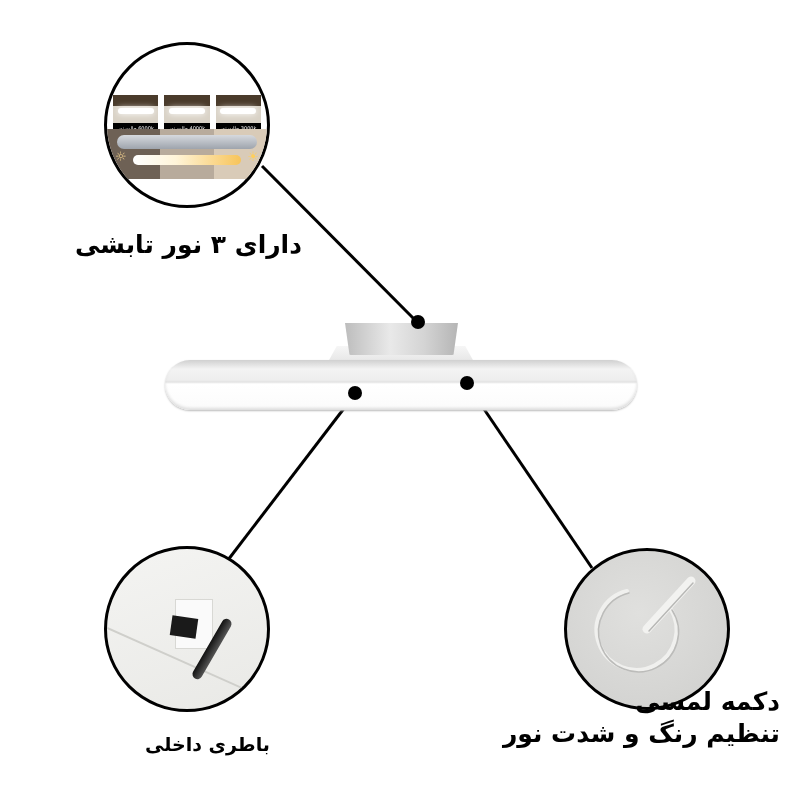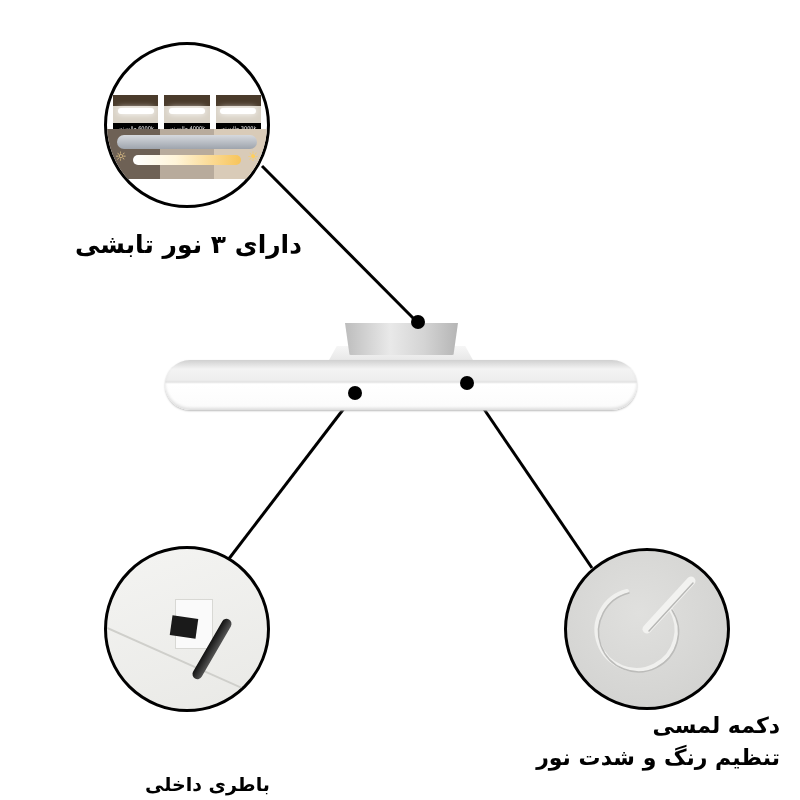--- a/index.html
+++ b/index.html
@@ -71,29 +71,29 @@
 
 <div class="caption" style="left:72px;top:230px;width:230px;font-size:25px;">دارای ۳ نور تابشی</div>
 
 <div class="lens" style="left:104px;top:546px;width:166px;height:166px;background:linear-gradient(160deg,#f4f4f2 0%,#e9e9e6 100%);">
   <div class="abs" style="left:-20px;top:118px;width:220px;height:2px;background:#cfcfcb;transform:rotate(24deg);"></div>
   <div class="abs" style="left:68px;top:50px;width:36px;height:48px;background:#fafafa;border:1px solid #d8d8d4;"></div>
   <div class="abs" style="left:64px;top:68px;width:26px;height:20px;background:#1a1a1a;transform:rotate(8deg);"></div>
   <div class="abs" style="left:100px;top:66px;width:10px;height:68px;border-radius:5px;background:linear-gradient(90deg,#111,#555);transform:rotate(30deg);"></div>
 </div>
 
-<div class="caption" style="left:104px;top:728px;width:166px;font-size:19px;line-height:32px;margin-top:40px;">
+<div class="caption" style="left:104px;top:728px;width:166px;font-size:19px;line-height:32px;">
   <div>باطری داخلی</div>
 </div>
 
 <div class="lens" style="left:564px;top:548px;width:166px;height:162px;background:radial-gradient(circle at 45% 40%,#e0e0de,#cfcfcd);">
   <svg width="166" height="162" class="abs" style="left:0;top:0;">
     <path d="M 103 57 A 40 40 0 1 1 60 40" fill="none" stroke="#f0f0ee" stroke-width="4" stroke-linecap="round"></path>
     <path d="M 104 58 A 40 40 0 1 1 61 41" fill="none" stroke="#bcbcba" stroke-width="1.5" stroke-linecap="round" transform="translate(1,1)"></path>
     <line x1="80" y1="78" x2="124" y2="30" stroke="#f2f2f0" stroke-width="9" stroke-linecap="round"></line>
     <line x1="82" y1="80" x2="126" y2="32" stroke="#b8b8b6" stroke-width="1.5" stroke-linecap="round"></line>
   </svg>
 </div>
 
-<div class="caption" style="left:510px;top:710px;width:270px;font-size:22px;line-height:32px;">
+<div class="caption" style="left:510px;top:686px;width:270px;font-size:25px;line-height:32px;">
   <div>دکمه لمسی</div>
   <div>تنظیم رنگ و شدت نور</div>
 </div>
 
 </body></html>

